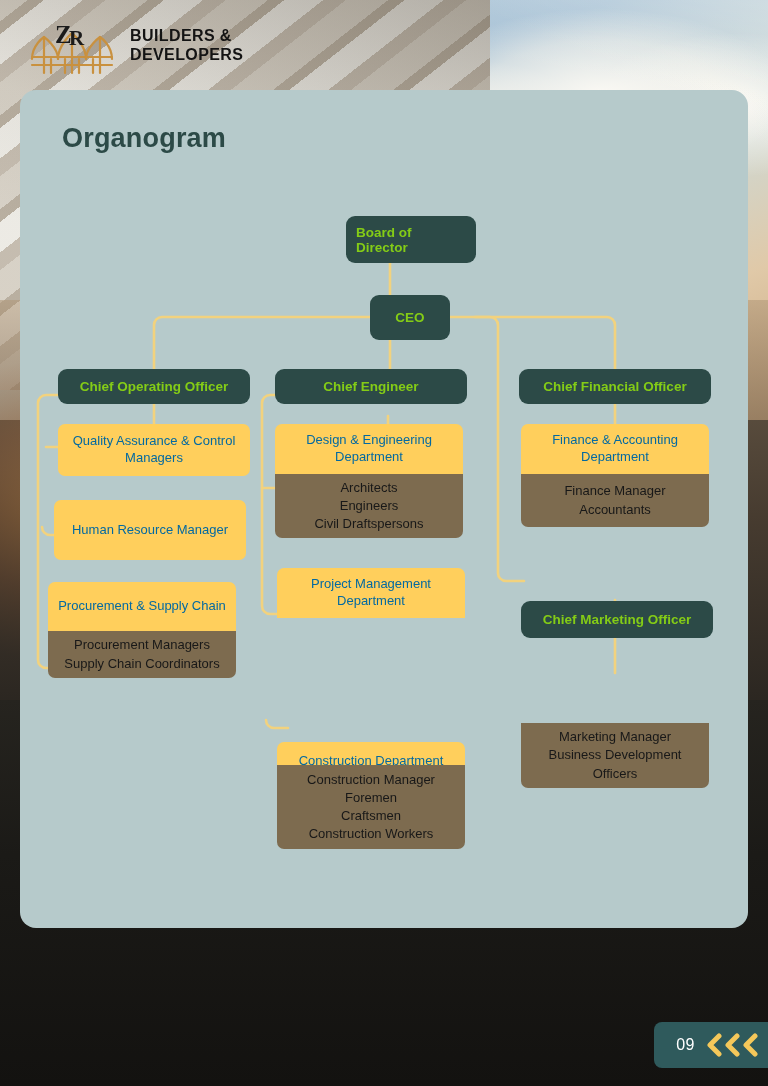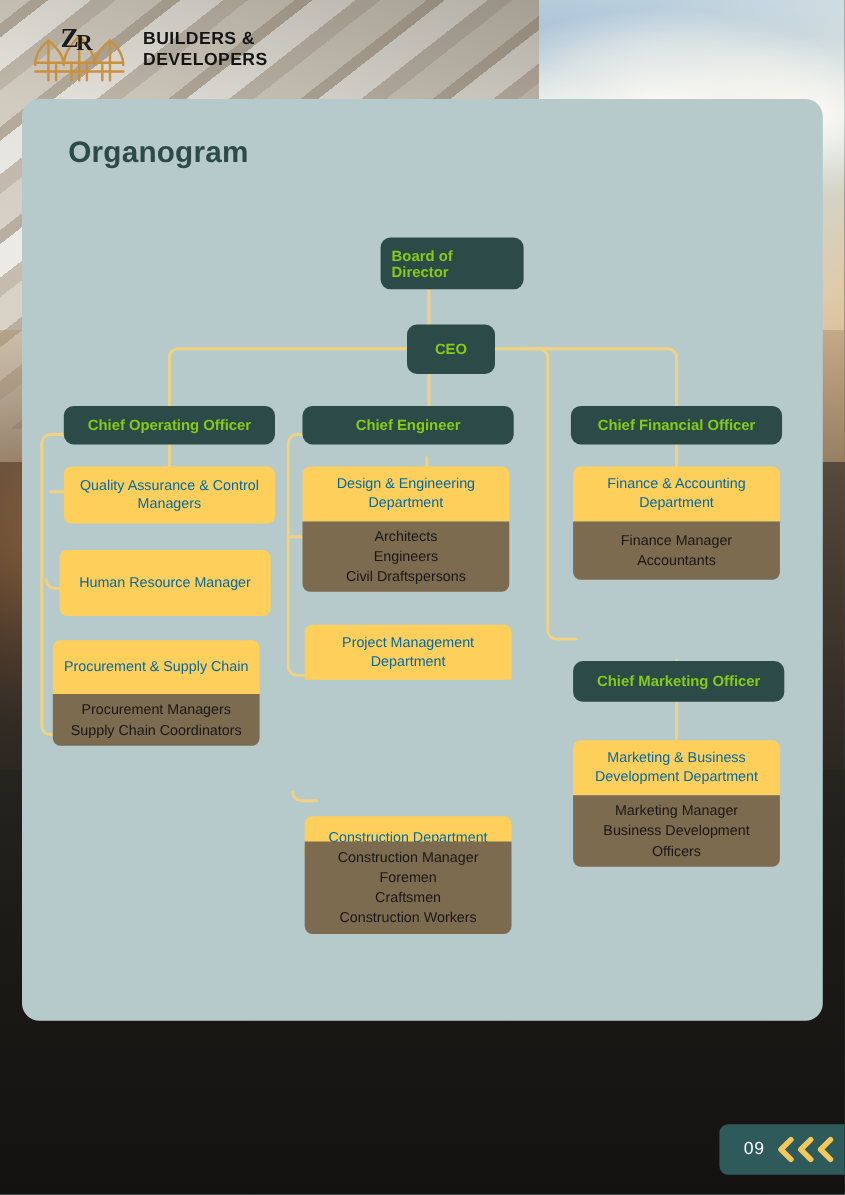--- a/index.html
+++ b/index.html
@@ -264,22 +264,20 @@
     <div class="node node-dept has-roles" style="left:501px; top:334px; width:188px; height:50px;">Finance &amp; Accounting
 Department</div>
 
     <div class="node node-roles" style="left:257px; top:675px; width:188px; height:84px;">Construction Manager
 Foremen
 Craftsmen
 Construction Workers</div>
     <div class="node node-roles" style="left:501px; top:384px; width:188px; height:53px;">Finance Manager
 Accountants</div>
 
-    <div class="node node-dept has-roles" style="left:501px; top:583px; width:188px; height:50px;">Marketing &amp; Business
-Development Department</div>
     <div class="node node-roles" style="left:501px; top:633px; width:188px; height:65px;">Marketing Manager
 Business Development
 Officers</div>
 
   </div>
 </div>
 
 <div class="page-badge">
   <span class="page-num">09</span>
   <span class="chevrons">

